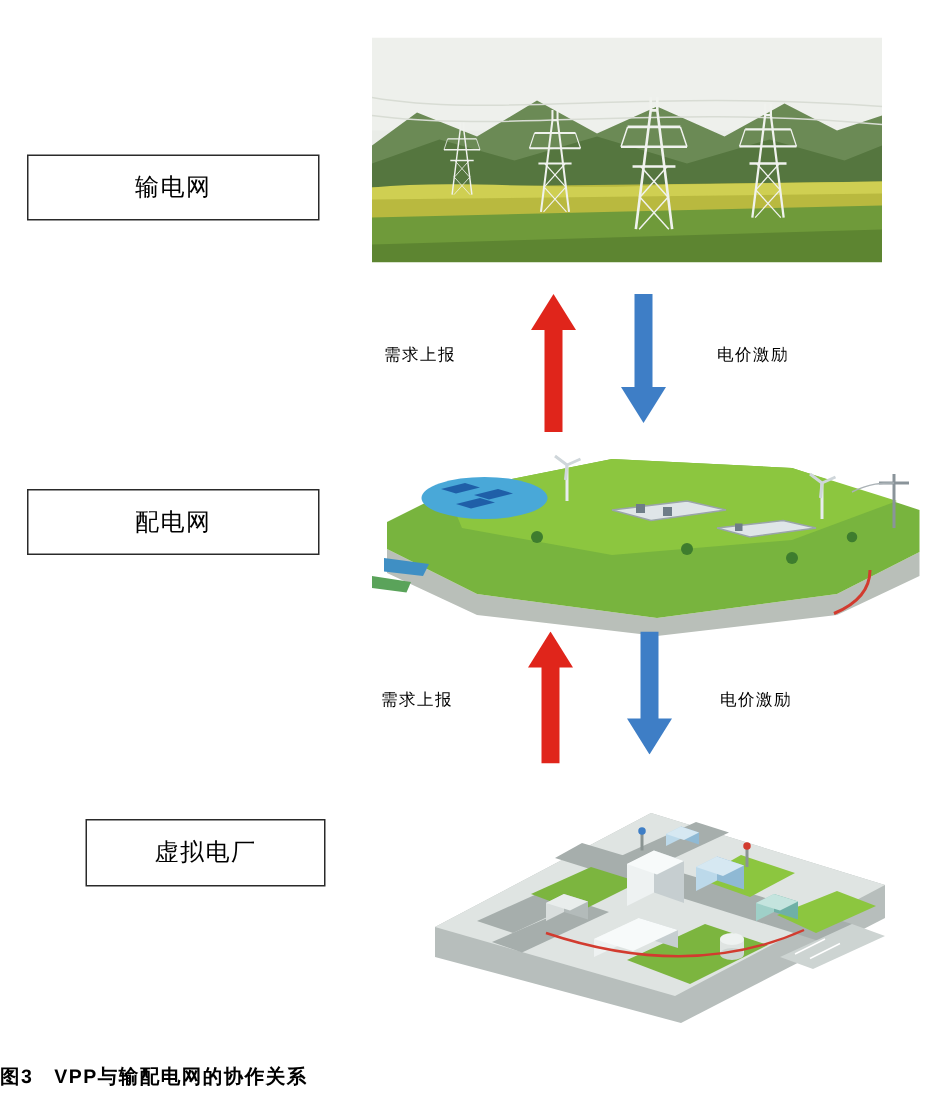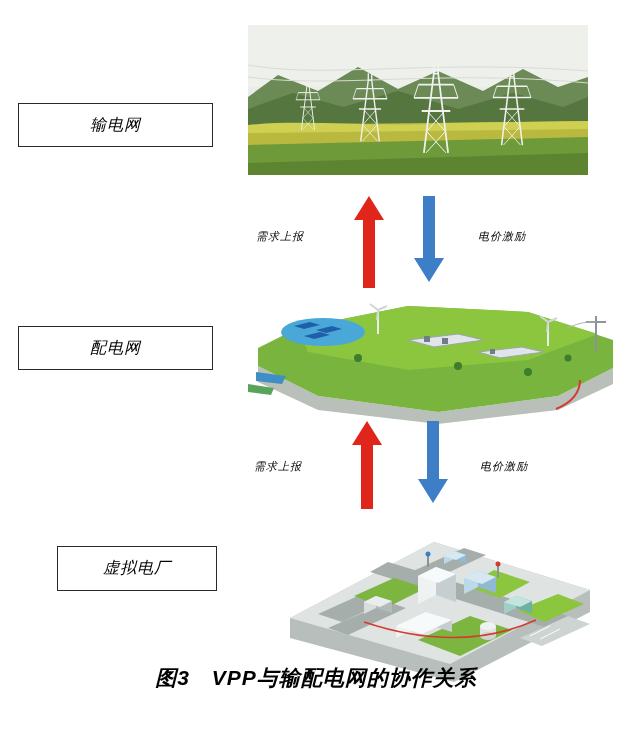--- a/index.html
+++ b/index.html
@@ -8,21 +8,20 @@
     font-family: "Liberation Sans", "DejaVu Sans", sans-serif;
     color: #000;
   }
   .canvas {
     position: relative;
     width: 632px;
     height: 738px;
     background: #ffffff;
     overflow: hidden;
     margin: 0 auto;
-    font-style: italic;
   }
   .node-box {
     position: absolute;
     border: 1px solid #2a2a2a;
     background: #ffffff;
     display: flex;
     align-items: center;
     justify-content: center;
     font-size: 16px;
     letter-spacing: 1px;
@@ -38,23 +37,22 @@
     position: absolute;
   }
   .fig {
     position: absolute;
     overflow: hidden;
   }
   .caption {
     position: absolute;
     left: 0;
     right: 0;
-    top: 664px;
-    text-align: center;
-    font-size: 21px;
+    top: 709px;
+    font-size: 13px;
     font-weight: bold;
     letter-spacing: 1px;
   }
 </style>
 </head>
 <body>
 
 <div class="canvas">
 
   <div class="fig" style="left:248px; top:25px; width:340px; height:150px;">

